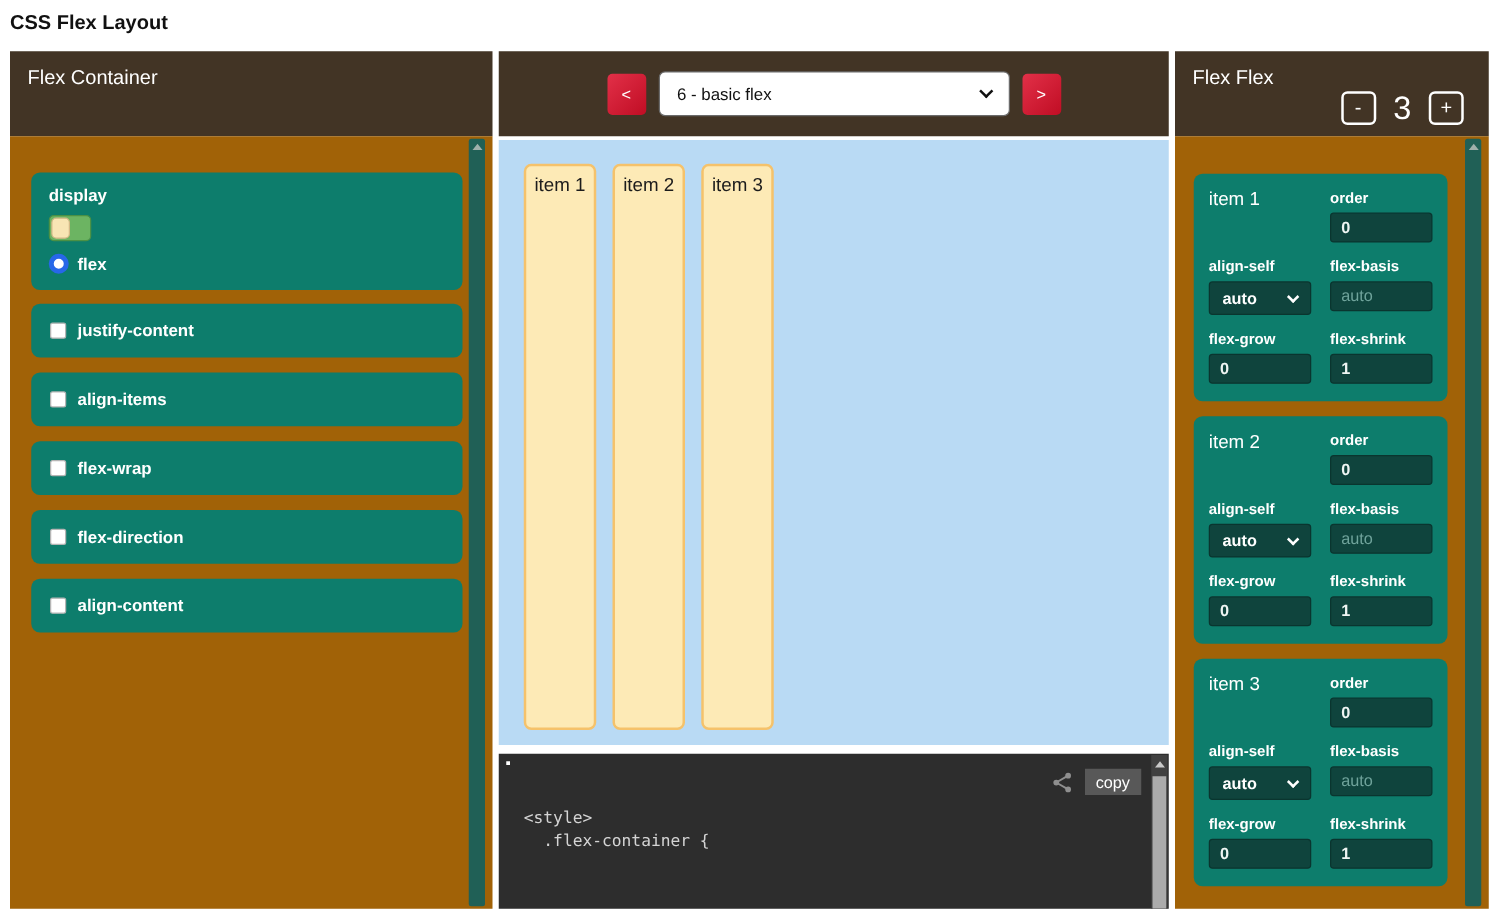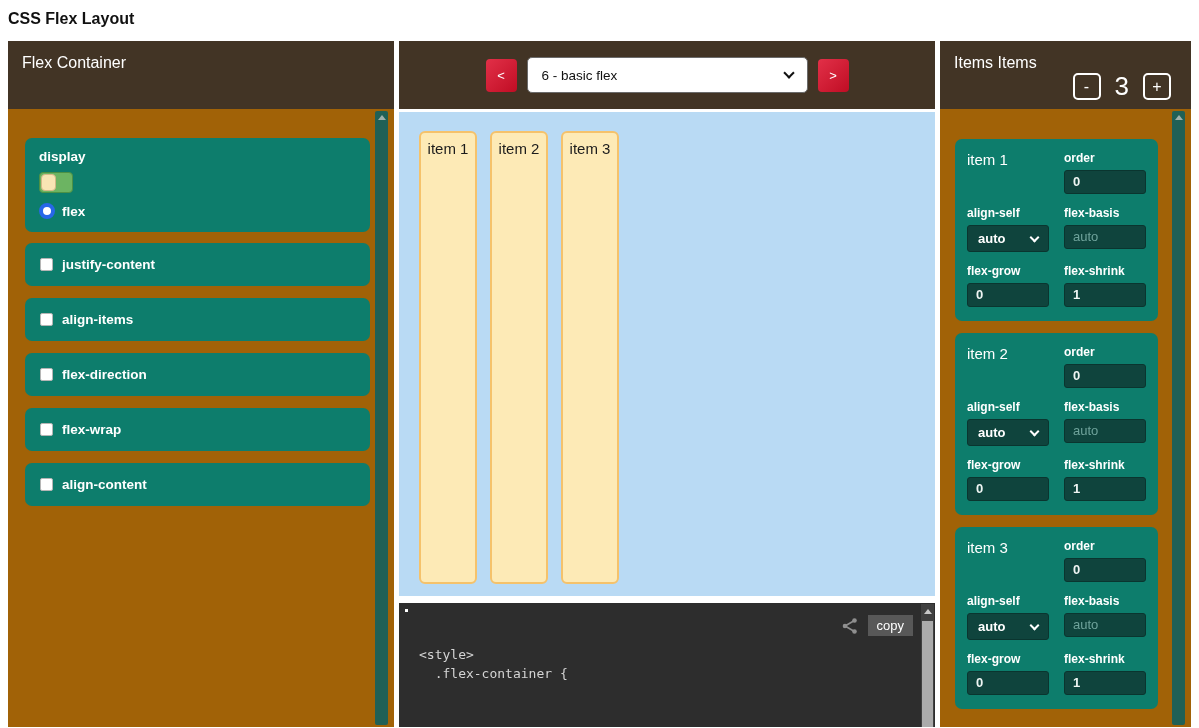--- a/index.html
+++ b/index.html
@@ -127,25 +127,25 @@
         <div class="card prop-card">
           <span class="checkbox"></span>
           <span class="prop-label">justify-content</span>
         </div>
         <div class="card prop-card">
           <span class="checkbox"></span>
           <span class="prop-label">align-items</span>
         </div>
         <div class="card prop-card">
           <span class="checkbox"></span>
+          <span class="prop-label">flex-wrap</span>
+        </div>
+        <div class="card prop-card">
+          <span class="checkbox"></span>
           <span class="prop-label">flex-direction</span>
-        </div>
-        <div class="card prop-card">
-          <span class="checkbox"></span>
-          <span class="prop-label">flex-wrap</span>
         </div>
         <div class="card prop-card">
           <span class="checkbox"></span>
           <span class="prop-label">align-content</span>
         </div>
       </div>
       <div class="teal-scrollbar">
         <div class="arrow-up"></div>
       </div>
     </div>
@@ -184,21 +184,21 @@
       <div class="code-line"></div>
       <div class="code-scrollbar">
         <div class="arrow-up"></div>
         <div class="thumb"></div>
       </div>
     </div>
   </section>
 
   <section class="col col-right">
     <header class="panel-header">
-      <span>Items Items</span>
+      <span>Flex Flex</span>
       <div class="stepper">
         <button class="step-btn">-</button>
         <span class="count">3</span>
         <button class="step-btn">+</button>
       </div>
     </header>
     <div class="panel-body">
       <div class="right-pad">
 
         <div class="card item-card">

